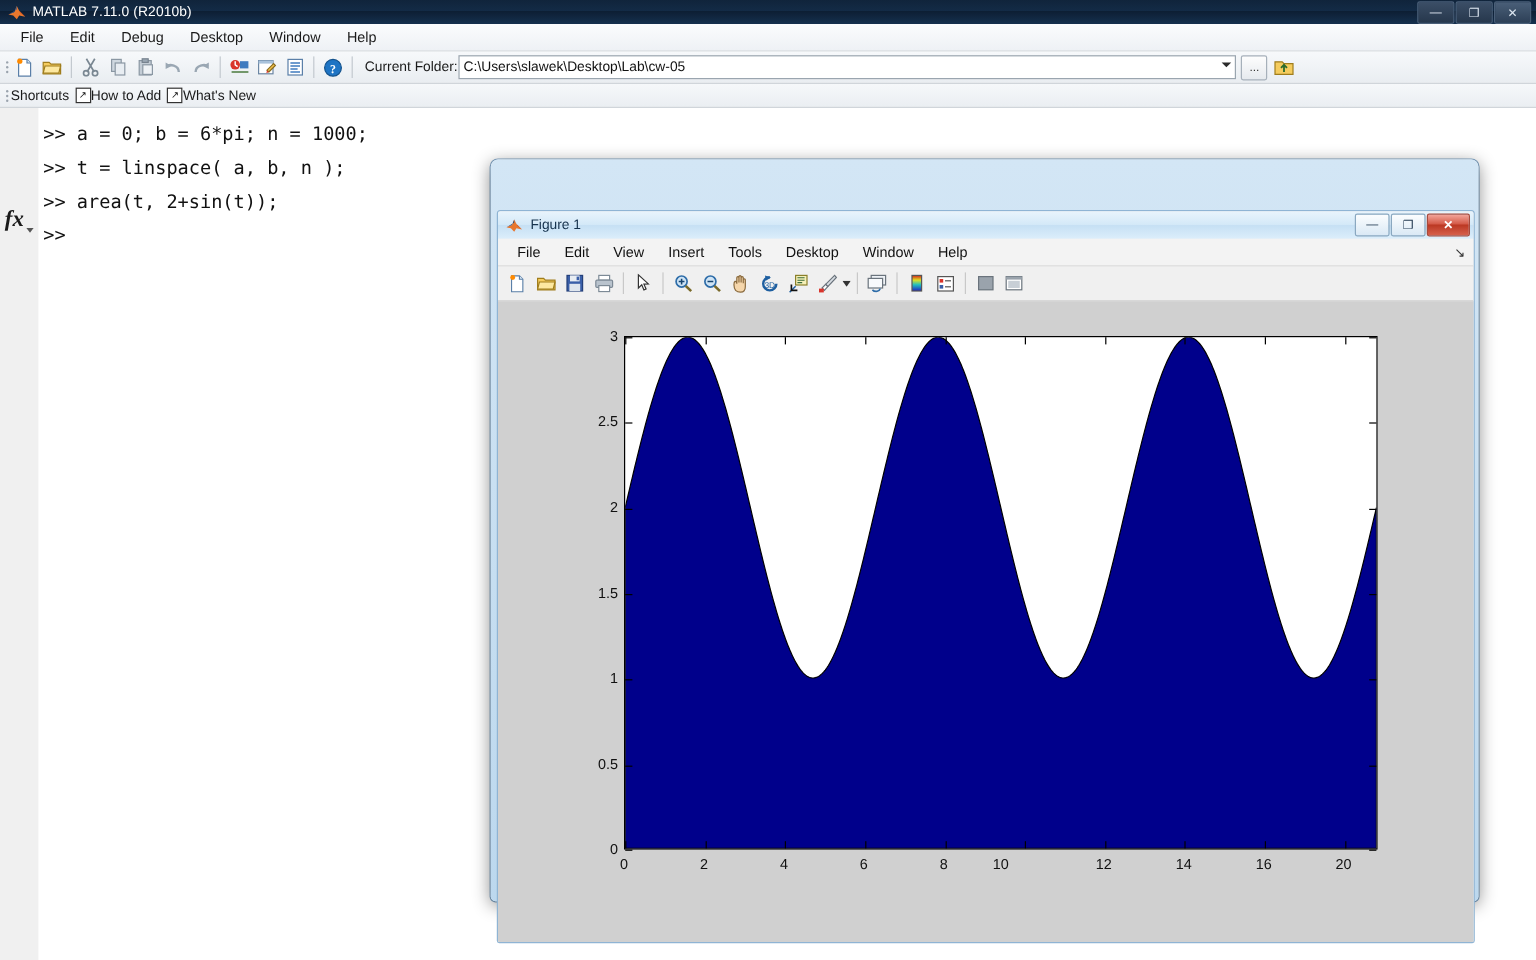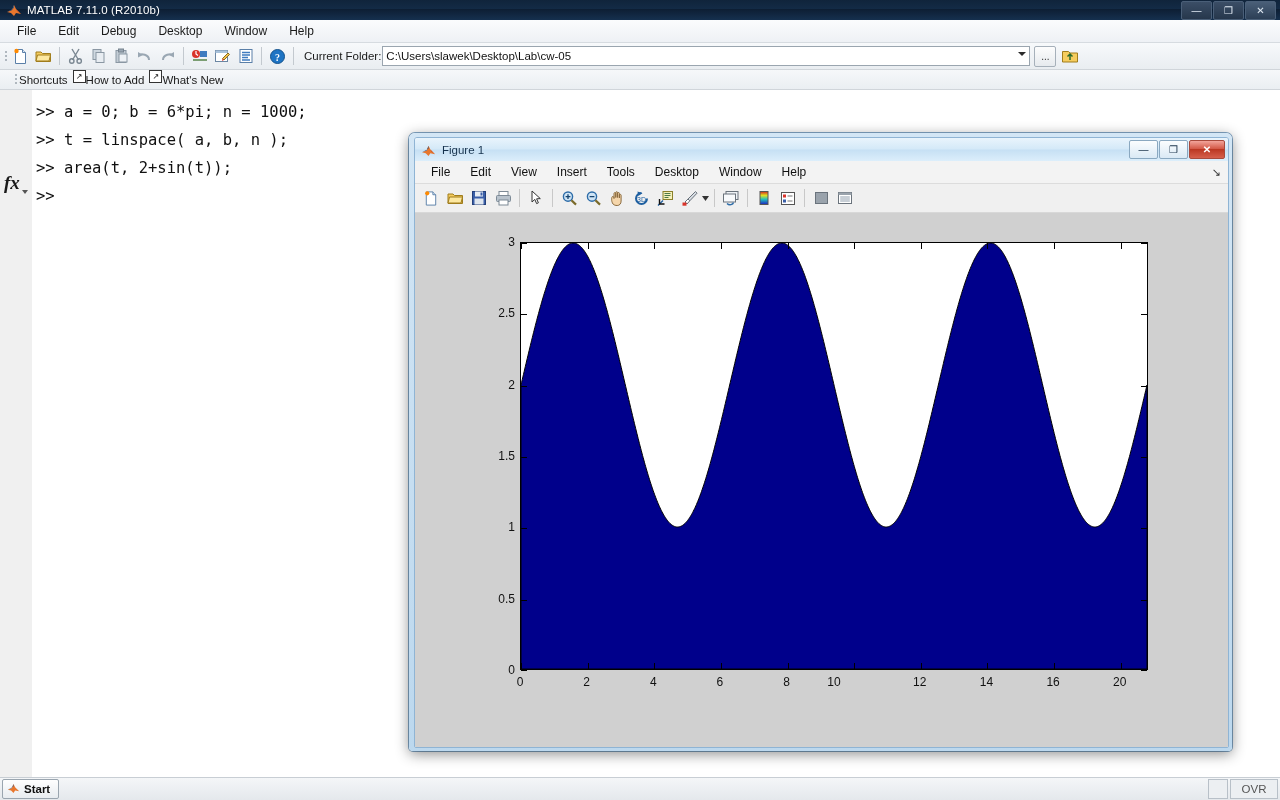--- a/index.html
+++ b/index.html
@@ -43,21 +43,21 @@
     display:flex;align-items:center;font-size:11.5px;color:#111;padding:0 3px;position:relative;}
   .cf-arrow{position:absolute;right:3px;top:5px;width:0;height:0;
     border-left:4px solid transparent;border-right:4px solid transparent;border-top:4px solid #2b2b2b;}
   .cf-btn{width:20px;height:19px;margin-left:4px;border:1px solid #a6b0ba;border-radius:2px;
     background:linear-gradient(to bottom,#fdfdfd,#e6eaee);display:flex;align-items:center;justify-content:center;
     font-size:10px;color:#333;}
   .cf-btn2{width:22px;height:20px;margin-left:3px;display:flex;align-items:center;justify-content:center;}
 
   
   .shortcuts{height:19px;background:linear-gradient(to bottom,#f6f8fa,#eaeef2);
-    border-bottom:1px solid #d0d5da;display:flex;padding-left:12px;flex:0 0 auto;}
+    border-bottom:1px solid #d0d5da;display:flex;align-items:center;padding-left:2px;flex:0 0 auto;}
   .sc-item{font-size:11.5px;color:#1a1a1a;margin-right:5px;display:flex;align-items:center;gap:3px;}
   .sc-ico{width:11px;height:11px;border:1px solid #333;background:#fff;display:inline-flex;
     align-items:center;justify-content:center;font-size:8px;line-height:1;color:#111;}
 
   
   .cmdwin{flex:1 1 auto;background:#ffffff;position:relative;display:flex;}
   .cmd-gutter{width:32px;background:#f0f0f0;position:relative;}
   .fx{position:absolute;left:4px;top:82px;font-family:"Liberation Serif",serif;font-style:italic;
     font-size:19px;color:#1a1a1a;font-weight:bold;}
   .fx-caret{position:absolute;left:22px;top:100px;width:0;height:0;
@@ -75,21 +75,21 @@
     background:#eceff2;display:flex;align-items:center;justify-content:center;font-size:11.5px;color:#555;}
   .ovr-sep{position:absolute;right:52px;width:18px;height:18px;border:1px solid #b8c0c8;background:#eceff2;}
 
   
   #figure-window{position:absolute;left:409px;top:133px;width:823px;height:618px;
     border-radius:6px 6px 4px 4px;
     background:linear-gradient(to bottom,#d3e6f5 0%,#bcd8ee 100%);
     padding:4px 5px 5px 5px;box-sizing:border-box;
     box-shadow:0 3px 14px rgba(0,0,0,.45), 0 0 0 1px rgba(120,160,195,.9);}
   .fig-inner{width:100%;height:100%;background:#f0f0f0;border:1px solid #8fb4d4;
-    border-radius:3px 3px 2px 2px;display:flex;flex-direction:column;overflow:hidden;}
+    border-radius:3px 3px 2px 2px;display:flex;flex-direction:column;overflow:hidden;margin-top:38px;}
 
   .fig-title{height:23px;background:linear-gradient(to bottom,#e9f4fc 0%,#d4e9f8 48%,#c6e0f4 52%,#dceefb 100%);
     display:flex;align-items:center;position:relative;flex:0 0 auto;}
   .fig-title-txt{font-size:11.5px;color:#16324d;margin-left:6px;}
   .fig-ico{width:15px;height:13px;margin-left:6px;position:relative;}
   .fig-btns{position:absolute;right:3px;top:2px;display:flex;gap:1px;}
   .fig-btn{width:27px;height:17px;border:1px solid #8aa8c0;border-radius:2px;
     background:linear-gradient(to bottom,#fbfdfe,#dae9f5);display:flex;align-items:center;justify-content:center;
     color:#20384f;font-size:10px;}
   .fig-btn.close{width:34px;border:1px solid #a84a3c;
@@ -269,33 +269,20 @@
     <div class="cmd-gutter">
       <span class="fx">fx</span>
       <span class="fx-caret"></span>
     </div>
     <div class="cmd-text"><span>&gt;&gt; a = 0; b = 6*pi; n = 1000;</span>
 <span>&gt;&gt; t = linspace( a, b, n );</span>
 <span>&gt;&gt; area(t, 2+sin(t));</span>
 <span>&gt;&gt; </span></div>
   </div>
 
-  <div class="statusbar">
-    <div class="start-btn">
-      <span>
-        <svg width="13" height="12" viewBox="0 0 16 14">
-          <path d="M1 9 L6 7 L8 2 L10 6 L15 11 L10 10 L8 13 L5 10 Z" fill="#e8772e"></path>
-          <path d="M1 9 L6 7 L8 2 L8 5 Z" fill="#3a5c8c"></path>
-        </svg>
-      </span>
-      <span>Start</span>
-    </div>
-    <div class="ovr-sep"></div>
-    <div class="ovr">OVR</div>
-  </div>
 </div>
 
 <div id="figure-window">
   <div class="fig-inner">
 
     <div class="fig-title">
       <span class="fig-ico">
         <svg width="15" height="13" viewBox="0 0 16 14">
           <path d="M1 9 L6 7 L8 2 L10 6 L15 11 L10 10 L8 13 L5 10 Z" fill="#e8772e"></path>
           <path d="M1 9 L6 7 L8 2 L8 5 Z" fill="#2f4f7c"></path>

